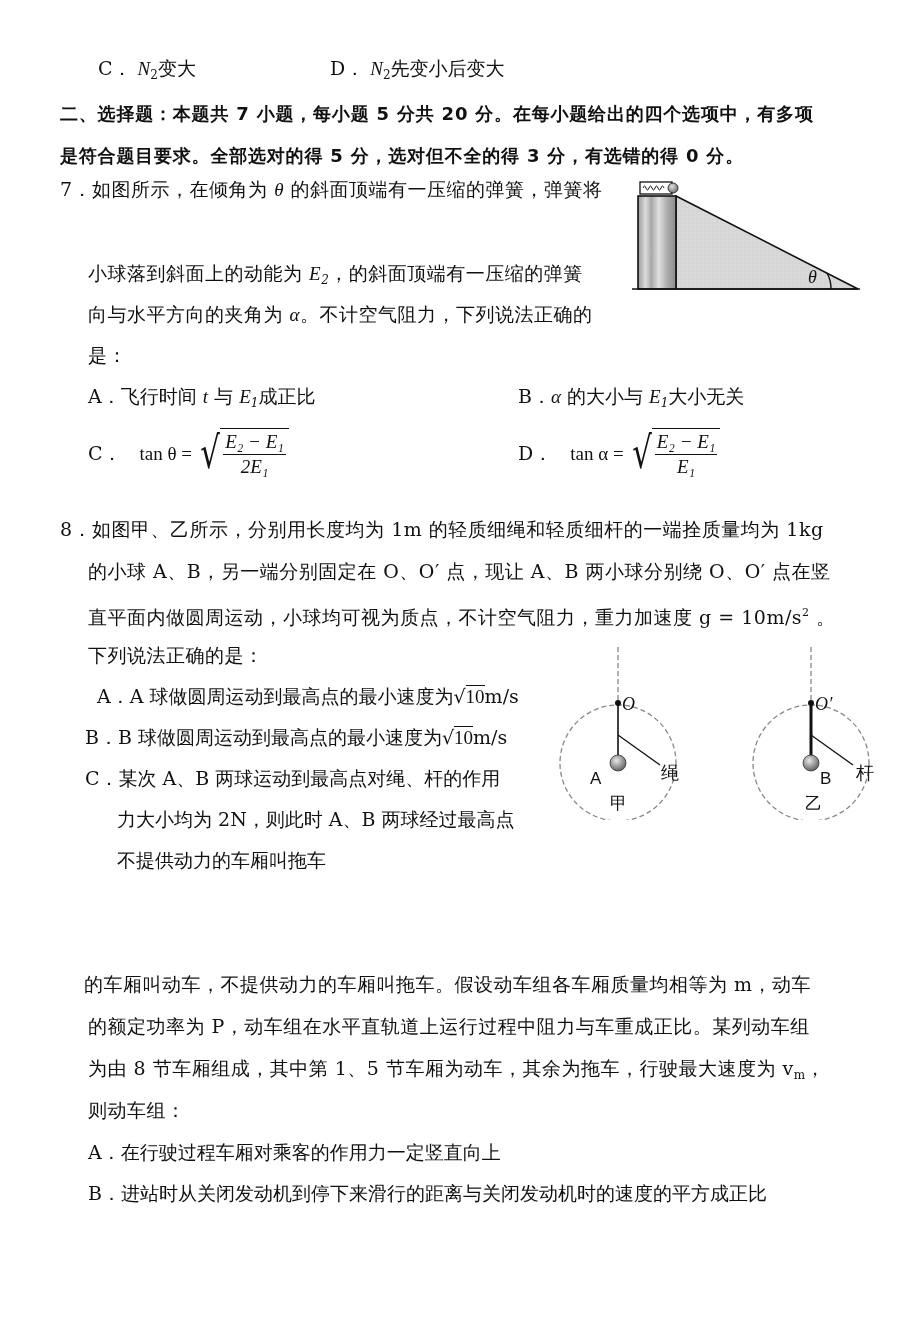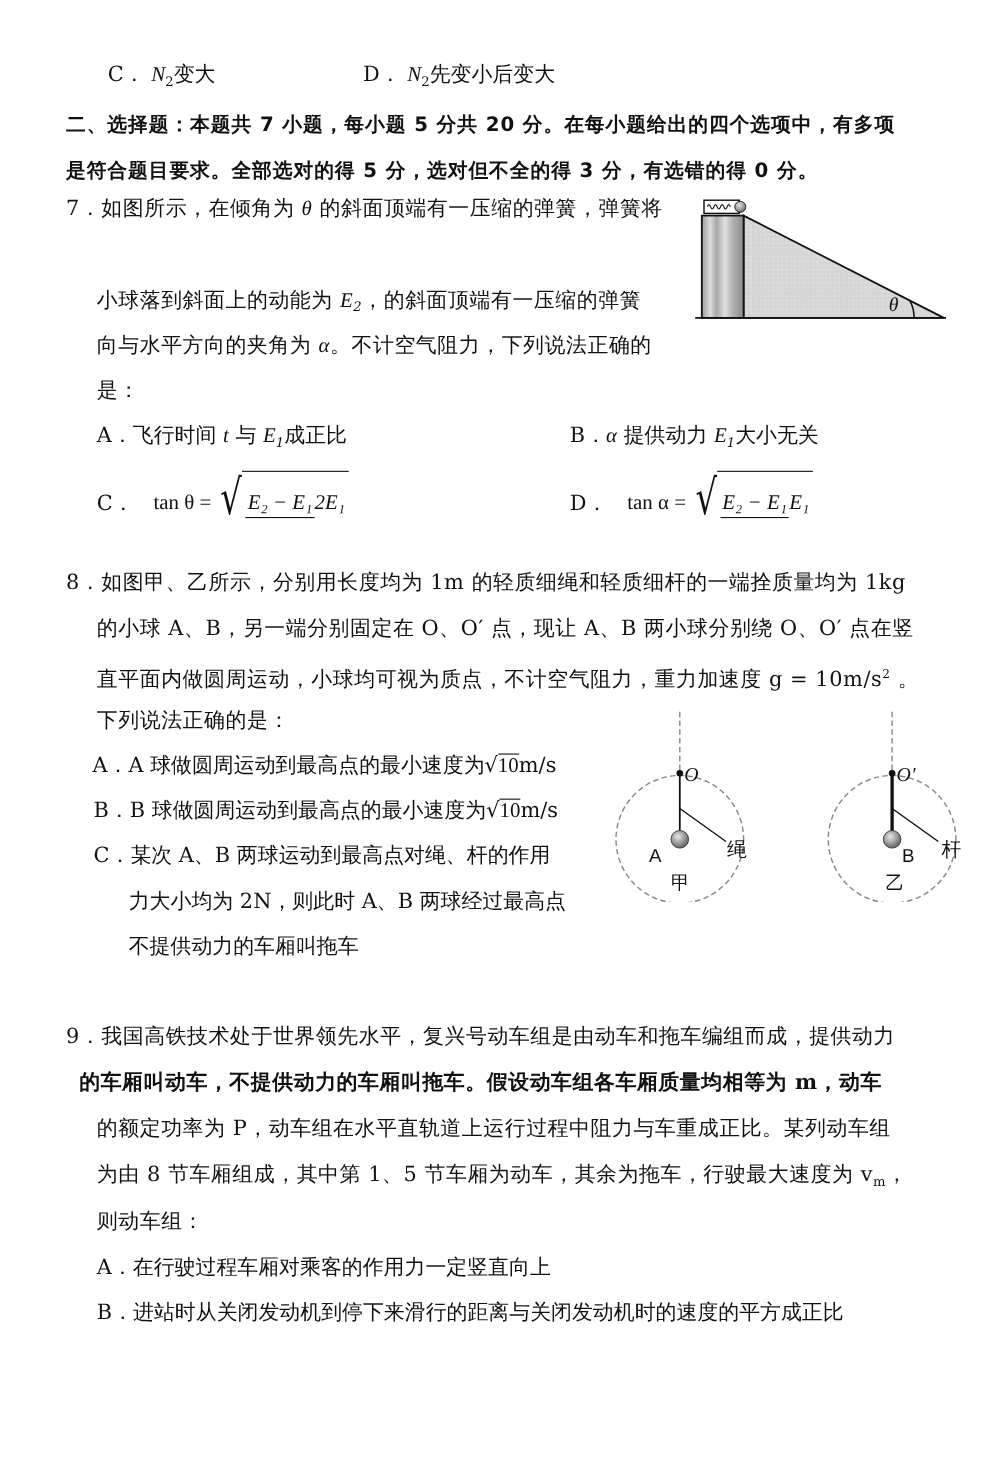--- a/index.html
+++ b/index.html
@@ -14,21 +14,21 @@
   .sub { font-size: 12px; vertical-align: -4px; font-style: italic; }
   .subn { font-size: 12px; vertical-align: -4px; }
   .sup { font-size: 11px; vertical-align: 8px; }
   .bold { font-weight: bold; font-family: "DejaVu Sans", sans-serif; font-size: 18px; }
   .opt { position: absolute; font-size: 19px; line-height: 26px; white-space: nowrap; }
   
   .formula { position: absolute; display: flex; align-items: center; font-size: 19px; font-family: "Liberation Serif", serif; }
   .formula .lbl { font-family: "DejaVu Serif", serif; margin-right: 18px; }
   .sqrt { display: inline-flex; align-items: stretch; margin-left: 4px; }
   .sqrt .rad { font-size: 44px; line-height: 50px; transform: scaleX(0.7); margin-right: -4px; font-family: "DejaVu Serif", serif; }
-  .frac { display: inline-flex; flex-direction: row; align-items: center; border-top: 1.5px solid #111; padding: 16px 3px; }
+  .frac { display: inline-flex; flex-direction: column; align-items: center; border-top: 1.5px solid #111; padding: 0 3px; }
   .frac .num { border-bottom: 1.5px solid #111; padding: 2px 2px 1px; line-height: 22px; font-style: italic; }
   .frac .den { line-height: 24px; font-style: italic; }
   .sqrt-inline { display: inline-block; }
   .sqrt-inline .r { font-family: "DejaVu Sans", sans-serif; }
   .sqrt-inline .v { border-top: 1.2px solid #111; font-family: "Liberation Serif", serif; }
   svg { position: absolute; }
 </style>
 </head>
 <body>
 
@@ -83,21 +83,21 @@
     <path d="M13,12 q1.5,-4 3,0 q1.5,4 3,0 q1.5,-4 3,0 q1.5,4 3,0 q1.5,-4 3,0 q1.5,4 3,0 q1.5,-4 3,0" fill="none" stroke="#111" stroke-width="1"></path>
     <circle cx="43" cy="12" r="5" fill="url(#ball7)" stroke="#111" stroke-width="0.8"></circle>
     <path d="M197,97 A32,32 0 0 1 201,113" fill="none" stroke="#111" stroke-width="1.4"></path>
   </svg>
   <div class="line it" style="left:808px; top:264px; font-size:18px;">θ</div>
 
   <div class="opt" style="left:88px; top:383px;">
     <span>A．</span><span>飞行时间 </span><span class="it">t</span><span> 与 </span><span class="it">E</span><span class="sub">1</span><span>成正比</span>
   </div>
   <div class="opt" style="left:518px; top:383px;">
-    <span>B．</span><span class="it">α</span><span> 提供动力 </span><span class="it">E</span><span class="sub">1</span><span>大小无关</span>
+    <span>B．</span><span class="it">α</span><span> 的大小与 </span><span class="it">E</span><span class="sub">1</span><span>大小无关</span>
   </div>
 
   <div class="formula" style="left:88px; top:428px;">
     <span class="lbl">C．</span>
     <span>tan θ =</span>
     <span class="sqrt">
       <span class="rad">√</span>
       <span class="frac">
         <span class="num">E₂ − E₁</span>
         <span class="den">2E₁</span>
@@ -119,21 +119,21 @@
 
   <div class="line" style="left:60px; top:516px;">
     <span>8．</span><span>如图甲、乙所示，分别用长度均为 1m 的轻质细绳和轻质细杆的一端拴质量均为 1kg</span>
   </div>
   <div class="line" style="left:88px; top:558px;">的小球 A、B，另一端分别固定在 O、O′ 点，现让 A、B 两小球分别绕 O、O′ 点在竖</div>
   <div class="line" style="left:88px; top:600px;">
     <span>直平面内做圆周运动，小球均可视为质点，不计空气阻力，重力加速度 g = 10m/s</span><span class="sup">2</span><span> 。</span>
   </div>
   <div class="line" style="left:88px; top:642px;">下列说法正确的是：</div>
 
-  <div class="opt" style="left:84px; top:683px;text-align:center;">
+  <div class="opt" style="left:97px; top:683px;text-align:center;">
     <span>A．</span><span>A 球做圆周运动到最高点的最小速度为</span><span class="sqrt-inline"><span class="r">√</span><span class="v">10</span></span><span>m/s</span>
   </div>
   <div class="opt" style="left:85px; top:724px;">
     <span>B．</span><span>B 球做圆周运动到最高点的最小速度为</span><span class="sqrt-inline"><span class="r">√</span><span class="v">10</span></span><span>m/s</span>
   </div>
   <div class="opt" style="left:85px; top:765px;">
     <span>C．</span><span>某次 A、B 两球运动到最高点对绳、杆的作用</span>
   </div>
   <div class="opt" style="left:117px; top:806px;">力大小均为 2N，则此时 A、B 两球经过最高点</div>
   <div class="opt" style="left:117px; top:847px;">不提供动力的车厢叫拖车</div>
@@ -167,24 +167,21 @@
   <div class="line it" style="left:622px; top:691px; font-size:18px;">O</div>
   <div class="line" style="left:590px; top:766px; font-size:17px; font-family:'Liberation Sans',sans-serif;">A</div>
   <div class="line" style="left:661px; top:760px; font-size:18px;">绳</div>
   <div class="line" style="left:610px; top:790px; font-size:17px;">甲</div>
 
   <div class="line it" style="left:815px; top:691px; font-size:18px;">O′</div>
   <div class="line" style="left:820px; top:766px; font-size:17px; font-family:'Liberation Sans',sans-serif;">B</div>
   <div class="line" style="left:856px; top:760px; font-size:18px;">杆</div>
   <div class="line" style="left:805px; top:790px; font-size:17px;">乙</div>
 
-  <div class="line" style="left:60px; top:929px;">
-    <span>9．</span><span>我国高铁技术处于世界领先水平，复兴号动车组是由动车和拖车编组而成，提供动力</span>
-  </div>
-  <div class="line" style="left:72px; top:971px;font-weight:bold;">的车厢叫动车，不提供动力的车厢叫拖车。假设动车组各车厢质量均相等为 m，动车</div>
+  <div class="line" style="left:84px; top:971px;">的车厢叫动车，不提供动力的车厢叫拖车。假设动车组各车厢质量均相等为 m，动车</div>
   <div class="line" style="left:88px; top:1013px;">的额定功率为 P，动车组在水平直轨道上运行过程中阻力与车重成正比。某列动车组</div>
   <div class="line" style="left:88px; top:1055px;">
     <span>为由 8 节车厢组成，其中第 1、5 节车厢为动车，其余为拖车，行驶最大速度为 v</span><span class="subn">m</span><span>，</span>
   </div>
   <div class="line" style="left:88px; top:1097px;">则动车组：</div>
 
   <div class="opt" style="left:88px; top:1180px;">
     <span>B．</span><span>进站时从关闭发动机到停下来滑行的距离与关闭发动机时的速度的平方成正比</span>
   </div>
   <div class="opt" style="left:88px; top:1139px;">

